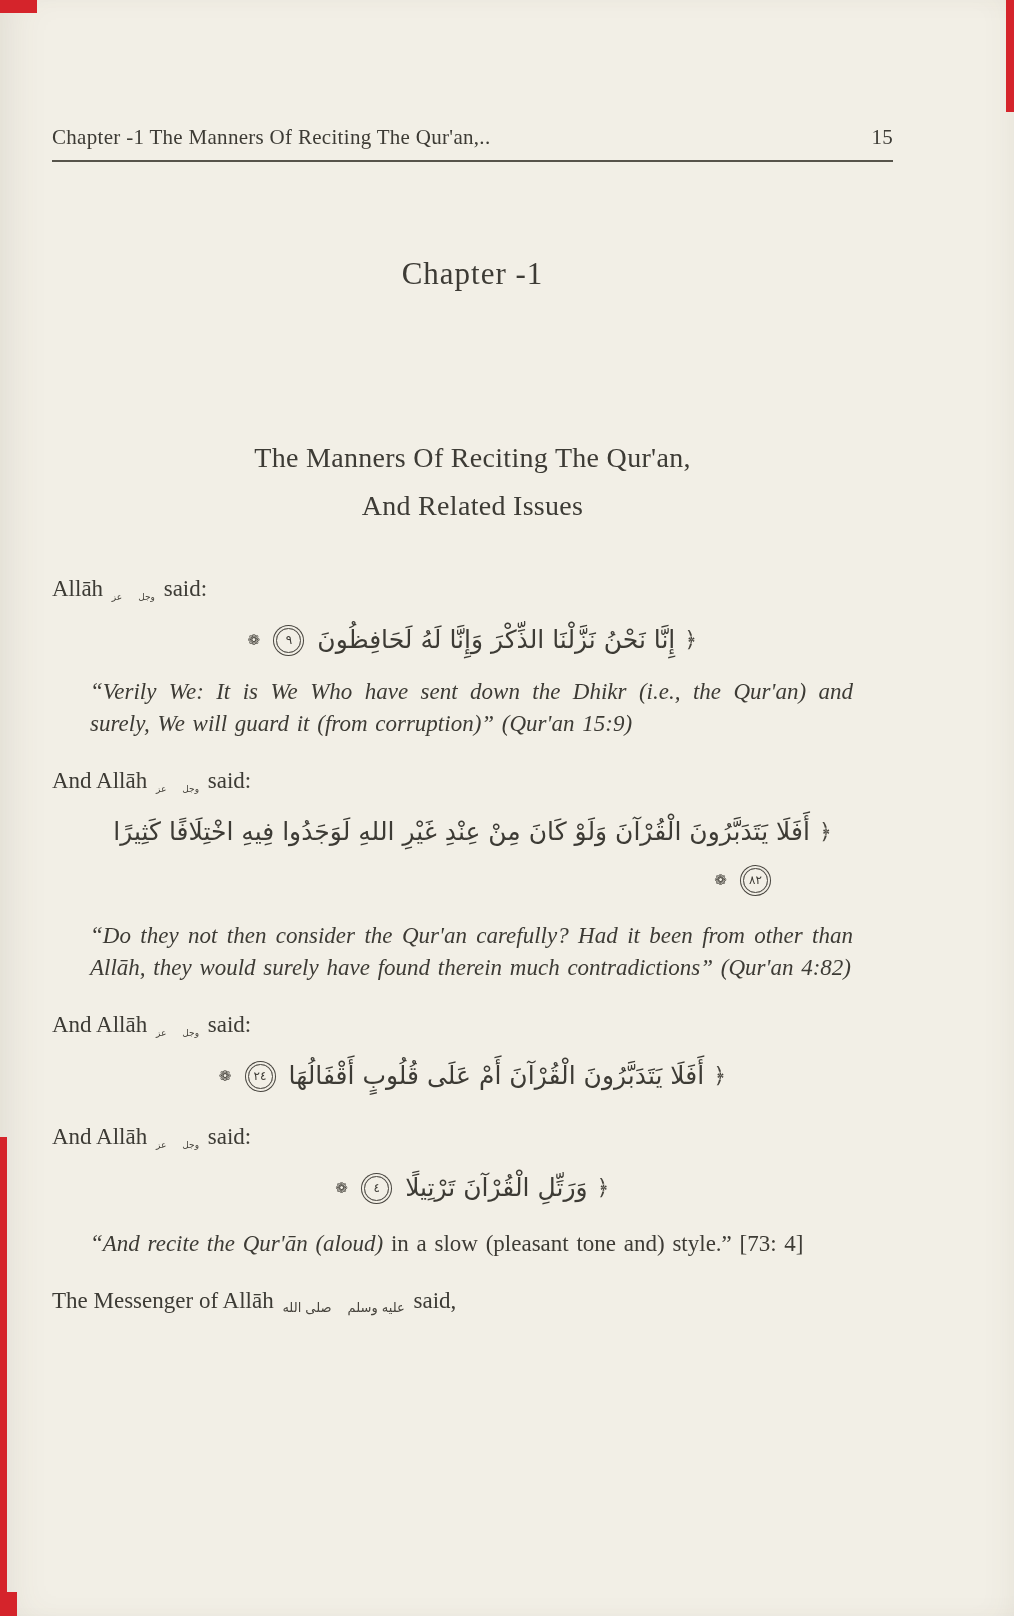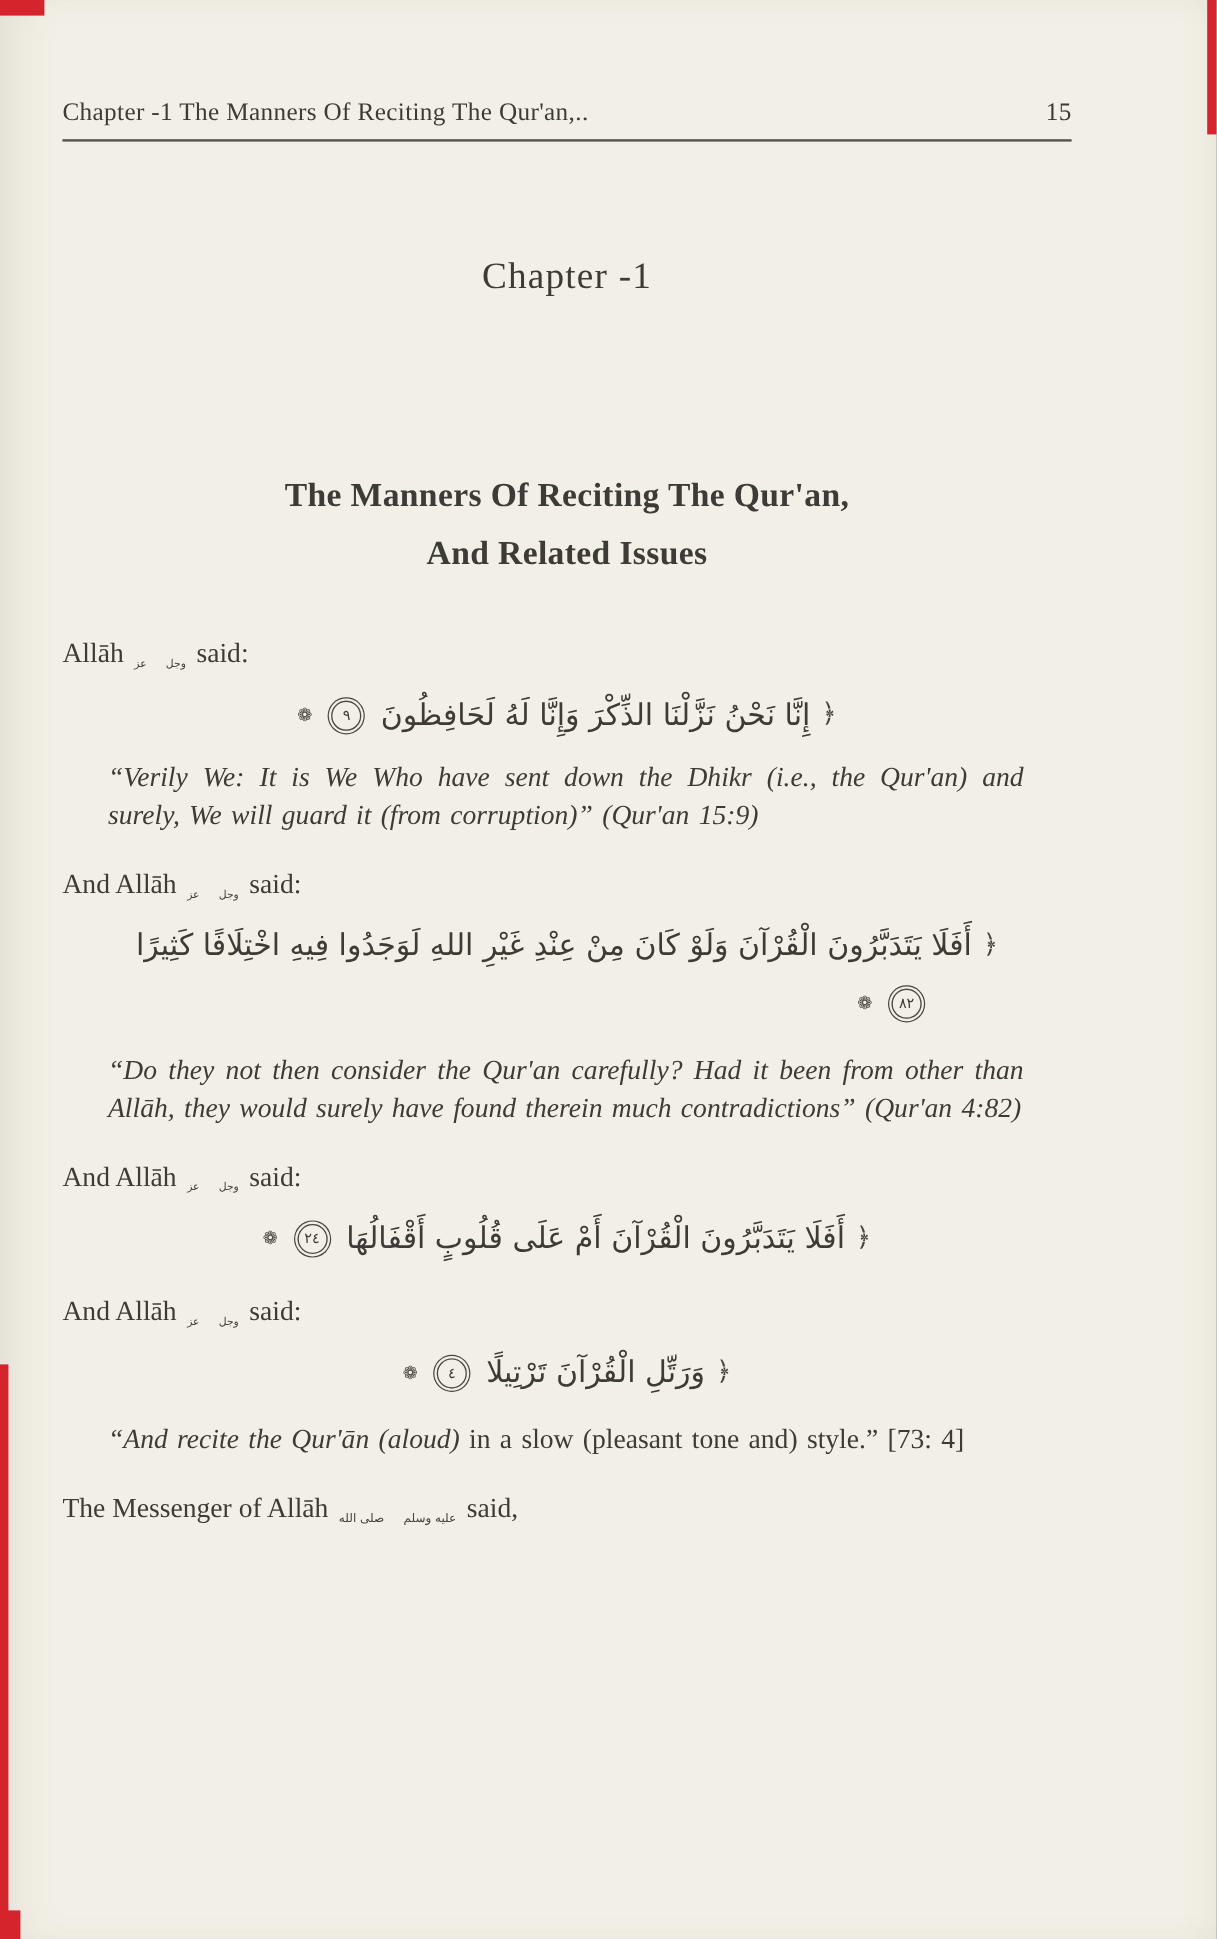--- a/index.html
+++ b/index.html
@@ -7,50 +7,50 @@
   .page {
     position:relative;
     width:1014px; height:1616px;
     margin:0 auto;
     background:#f2efe6;
     color:#3d3b35;
     font-family:"Liberation Serif", serif;
     overflow:hidden;
     box-shadow: inset 26px 0 50px -30px rgba(90,80,60,.18), inset -20px 0 40px -28px rgba(90,80,60,.12);
   }
-  .content { padding:80px 121px 0 52px; }
+  .content { padding:80px 121px 0 52px;margin-top:44px; }
 
   .page-header {
     display:flex; justify-content:space-between; align-items:baseline;
     font-size:21px; line-height:26px; letter-spacing:.3px;
   }
   .rule { margin-top:10px; height:0; border-top:2px solid #57544b; }
 
   .chapter-heading {
     margin-top:92px; text-align:center;
     font-size:31px; line-height:40px; letter-spacing:1px; font-weight:normal;
   }
   .main-title {
     margin-top:140px; text-align:center;
-    font-size:28px; line-height:48px; font-weight:bold; letter-spacing:.3px;
+    font-size:28px; line-height:48px; font-weight:normal; letter-spacing:.3px;
   }
 
   .said-line { font-size:23px; line-height:30px; }
   .mt-first { margin-top:44px; }
   .mt-said  { margin-top:26px; }
 
   .honorific {
     display:inline-flex; flex-direction:row; justify-content:center;
     vertical-align:-4px; text-align:center;
     font-family:"DejaVu Sans", sans-serif;
     color:#46433c; margin:0 3px;gap:16px;
   }
   .honorific span { display:block; line-height:1; }
   .hon-allah { font-size:9px; }
-  .hon-prophet { font-size:10px; }
+  .hon-prophet { font-size:13px; }
 
   .verse {
     margin-top:16px;
     display:flex; justify-content:center; align-items:center; gap:9px;
     font-size:25px; line-height:40px;
     font-family:"DejaVu Sans", sans-serif;
   }
   .verse-cont { margin-top:8px; justify-content:flex-start; padding-right:118px; }
   .bracket { font-size:22px; color:#46433c; }
   .flower  { font-size:15px; color:#46433c; }

